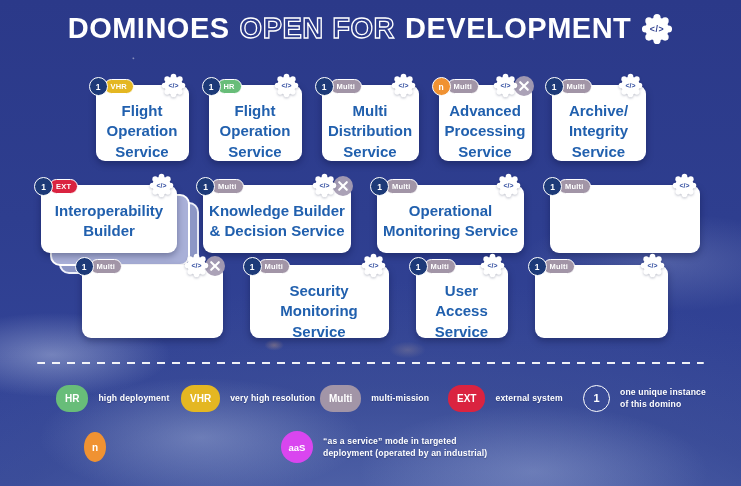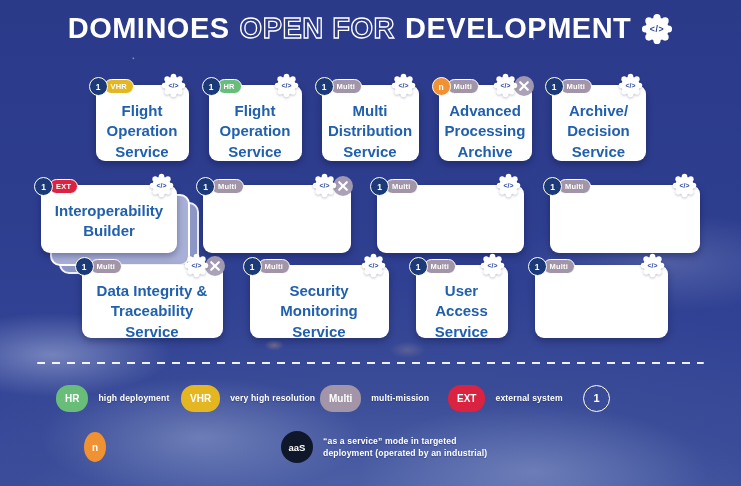--- a/index.html
+++ b/index.html
@@ -196,21 +196,21 @@
                 <circle cx="5.92" cy="18.08" r="2.7" fill="#fff"></circle>
                 <circle cx="3.40" cy="12.00" r="2.7" fill="#fff"></circle>
                 <circle cx="5.92" cy="5.92" r="2.7" fill="#fff"></circle>
                 <circle cx="12.00" cy="3.40" r="2.7" fill="#fff"></circle>
                 <circle cx="18.08" cy="5.92" r="2.7" fill="#fff"></circle>
                 <circle cx="12" cy="12" r="8.7" fill="#fff"></circle>
                 <text x="12" y="14.4" text-anchor="middle" font-size="6.6" font-weight="bold" fill="#2e4a9e" font-family="Liberation Sans, sans-serif">&lt;/&gt;</text>
               </svg></div>
             <div class="card-title">Advanced
 Processing
-Archive</div>
+Service</div>
           </div>
         </div>
         <div class="card-wrap" style="width: 94px;">
           <div class="card">
             <div class="badges">
               <div class="inst" style="background:#1d3a78">1</div>
               <div class="tag" style="background:#a295a7">Multi</div>
             </div>
             <div class="gear" style="right:3px"><svg viewBox="0 0 24 24">
                 <circle cx="20.60" cy="12.00" r="2.7" fill="#fff"></circle>
@@ -218,21 +218,21 @@
                 <circle cx="12.00" cy="20.60" r="2.7" fill="#fff"></circle>
                 <circle cx="5.92" cy="18.08" r="2.7" fill="#fff"></circle>
                 <circle cx="3.40" cy="12.00" r="2.7" fill="#fff"></circle>
                 <circle cx="5.92" cy="5.92" r="2.7" fill="#fff"></circle>
                 <circle cx="12.00" cy="3.40" r="2.7" fill="#fff"></circle>
                 <circle cx="18.08" cy="5.92" r="2.7" fill="#fff"></circle>
                 <circle cx="12" cy="12" r="8.7" fill="#fff"></circle>
                 <text x="12" y="14.4" text-anchor="middle" font-size="6.6" font-weight="bold" fill="#2e4a9e" font-family="Liberation Sans, sans-serif">&lt;/&gt;</text>
               </svg></div>
             <div class="card-title">Archive/
-Decision
+Integrity
 Service</div>
           </div>
         </div>
       </div>
       <div class="row" style="top: 185px; height: 68px; gap: 26px;">
         <div class="card-wrap" style="width: 136px;">
           <div class="stack-a"></div>
           <div class="stack-b"></div>
           <div class="card">
             <div class="badges">
@@ -270,40 +270,44 @@
                 <circle cx="18.08" cy="18.08" r="2.7" fill="#fff"></circle>
                 <circle cx="12.00" cy="20.60" r="2.7" fill="#fff"></circle>
                 <circle cx="5.92" cy="18.08" r="2.7" fill="#fff"></circle>
                 <circle cx="3.40" cy="12.00" r="2.7" fill="#fff"></circle>
                 <circle cx="5.92" cy="5.92" r="2.7" fill="#fff"></circle>
                 <circle cx="12.00" cy="3.40" r="2.7" fill="#fff"></circle>
                 <circle cx="18.08" cy="5.92" r="2.7" fill="#fff"></circle>
                 <circle cx="12" cy="12" r="8.7" fill="#fff"></circle>
                 <text x="12" y="14.4" text-anchor="middle" font-size="6.6" font-weight="bold" fill="#2e4a9e" font-family="Liberation Sans, sans-serif">&lt;/&gt;</text>
               </svg></div>
+            <div class="card-title">Knowledge Builder
+&amp; Decision Service</div>
           </div>
         </div>
         <div class="card-wrap" style="width: 147px;">
           <div class="card">
             <div class="badges">
               <div class="inst" style="background:#1d3a78">1</div>
               <div class="tag" style="background:#a295a7">Multi</div>
             </div>
             <div class="gear" style="right:3px"><svg viewBox="0 0 24 24">
                 <circle cx="20.60" cy="12.00" r="2.7" fill="#fff"></circle>
                 <circle cx="18.08" cy="18.08" r="2.7" fill="#fff"></circle>
                 <circle cx="12.00" cy="20.60" r="2.7" fill="#fff"></circle>
                 <circle cx="5.92" cy="18.08" r="2.7" fill="#fff"></circle>
                 <circle cx="3.40" cy="12.00" r="2.7" fill="#fff"></circle>
                 <circle cx="5.92" cy="5.92" r="2.7" fill="#fff"></circle>
                 <circle cx="12.00" cy="3.40" r="2.7" fill="#fff"></circle>
                 <circle cx="18.08" cy="5.92" r="2.7" fill="#fff"></circle>
                 <circle cx="12" cy="12" r="8.7" fill="#fff"></circle>
                 <text x="12" y="14.4" text-anchor="middle" font-size="6.6" font-weight="bold" fill="#2e4a9e" font-family="Liberation Sans, sans-serif">&lt;/&gt;</text>
               </svg></div>
+            <div class="card-title">Operational
+Monitoring Service</div>
           </div>
         </div>
         <div class="card-wrap" style="width: 150px;">
           <div class="card">
             <div class="badges">
               <div class="inst" style="background:#1d3a78">1</div>
               <div class="tag" style="background:#a295a7">Multi</div>
             </div>
             <div class="gear" style="right:3px"><svg viewBox="0 0 24 24">
                 <circle cx="20.60" cy="12.00" r="2.7" fill="#fff"></circle>
@@ -336,22 +340,20 @@
                 <circle cx="18.08" cy="18.08" r="2.7" fill="#fff"></circle>
                 <circle cx="12.00" cy="20.60" r="2.7" fill="#fff"></circle>
                 <circle cx="5.92" cy="18.08" r="2.7" fill="#fff"></circle>
                 <circle cx="3.40" cy="12.00" r="2.7" fill="#fff"></circle>
                 <circle cx="5.92" cy="5.92" r="2.7" fill="#fff"></circle>
                 <circle cx="12.00" cy="3.40" r="2.7" fill="#fff"></circle>
                 <circle cx="18.08" cy="5.92" r="2.7" fill="#fff"></circle>
                 <circle cx="12" cy="12" r="8.7" fill="#fff"></circle>
                 <text x="12" y="14.4" text-anchor="middle" font-size="6.6" font-weight="bold" fill="#2e4a9e" font-family="Liberation Sans, sans-serif">&lt;/&gt;</text>
               </svg></div>
-            <div class="card-title">Data Integrity &amp;
-Traceability Service</div>
           </div>
         </div>
         <div class="card-wrap" style="width: 139px;">
           <div class="card">
             <div class="badges">
               <div class="inst" style="background:#1d3a78">1</div>
               <div class="tag" style="background:#a295a7">Multi</div>
             </div>
             <div class="gear" style="right:3px"><svg viewBox="0 0 24 24">
                 <circle cx="20.60" cy="12.00" r="2.7" fill="#fff"></circle>
@@ -427,25 +429,27 @@
       <div class="leg-item" style="left: 320px;">
         <div class="leg-badge lb-pill" style="background:#a295a7">Multi</div>
         <div class="leg-label">multi-mission</div>
       </div>
       <div class="leg-item" style="left: 448px;">
         <div class="leg-badge lb-pill" style="background:#da2340">EXT</div>
         <div class="leg-label">external system</div>
       </div>
       <div class="leg-item" style="left: 583px;">
         <div class="leg-badge lb-outline-circle" style="">1</div>
+        <div class="leg-label">one unique instance
+of this domino</div>
       </div>
     </div>
   <div id="legend2" class="legend legend2">
       <div class="leg-item" style="left: 84px;">
         <div class="leg-badge lb-ellipse" style="background:#f09232">n</div>
       </div>
       <div class="leg-item" style="left: 281px;">
-        <div class="leg-badge lb-circle" style="background:#0f172a">aaS</div>
+        <div class="leg-badge lb-circle" style="background:#d946ef">aaS</div>
         <div class="leg-label">“as a service” mode in targeted
 deployment (operated by an industrial)</div>
       </div>
     </div>
 </div>
 
 </body></html>

